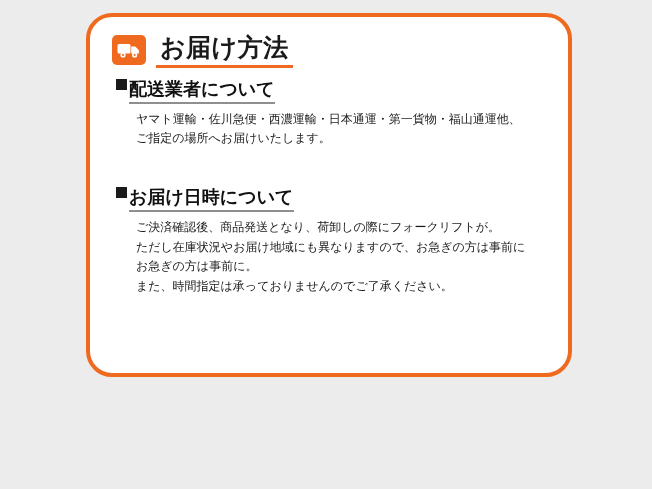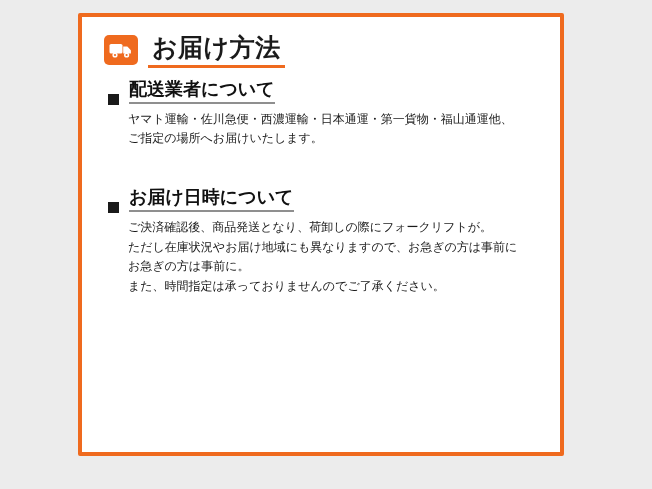--- a/index.html
+++ b/index.html
@@ -15,27 +15,27 @@
   }
   #page {
     position: relative;
     width: 652px;
     height: 489px;
     background: #ececec;
     box-sizing: border-box;
   }
   .panel {
     position: absolute;
-    left: 78px;
+    left: 86px;
     top: 13px;
     width: 486px;
-    height: 443px;
+    height: 364px;
     background: #ffffff;
     border: 4px solid #ef6a1e;
-    border-radius: 2px;
+    border-radius: 26px;
     box-sizing: border-box;
   }
   .panel-inner {
     padding: 14px 18px 10px 20px;
   }
   
   .title-row {
     display: flex;
     align-items: center;
     gap: 10px;
@@ -65,22 +65,22 @@
     border-bottom: 3px solid #ef6a1e;
     display: inline-block;
   }
   
   .section {
     margin: 0 0 14px 0;
   }
   .section:last-child { margin-bottom: 0; margin-top: 37px; }
   .section-head {
     display: flex;
-    align-items: flex-end;
-    gap: 10px;
+    align-items: flex-start;
+    gap: 2px;
     margin: 0 0 6px 6px;
     font-family: Liberation Serif, serif;
   }
   .bullet-square {
     width: 11px;
     height: 11px;
     background: #1a1a1a;
     flex: 0 0 auto;
     position: relative;
     top: 1px;

